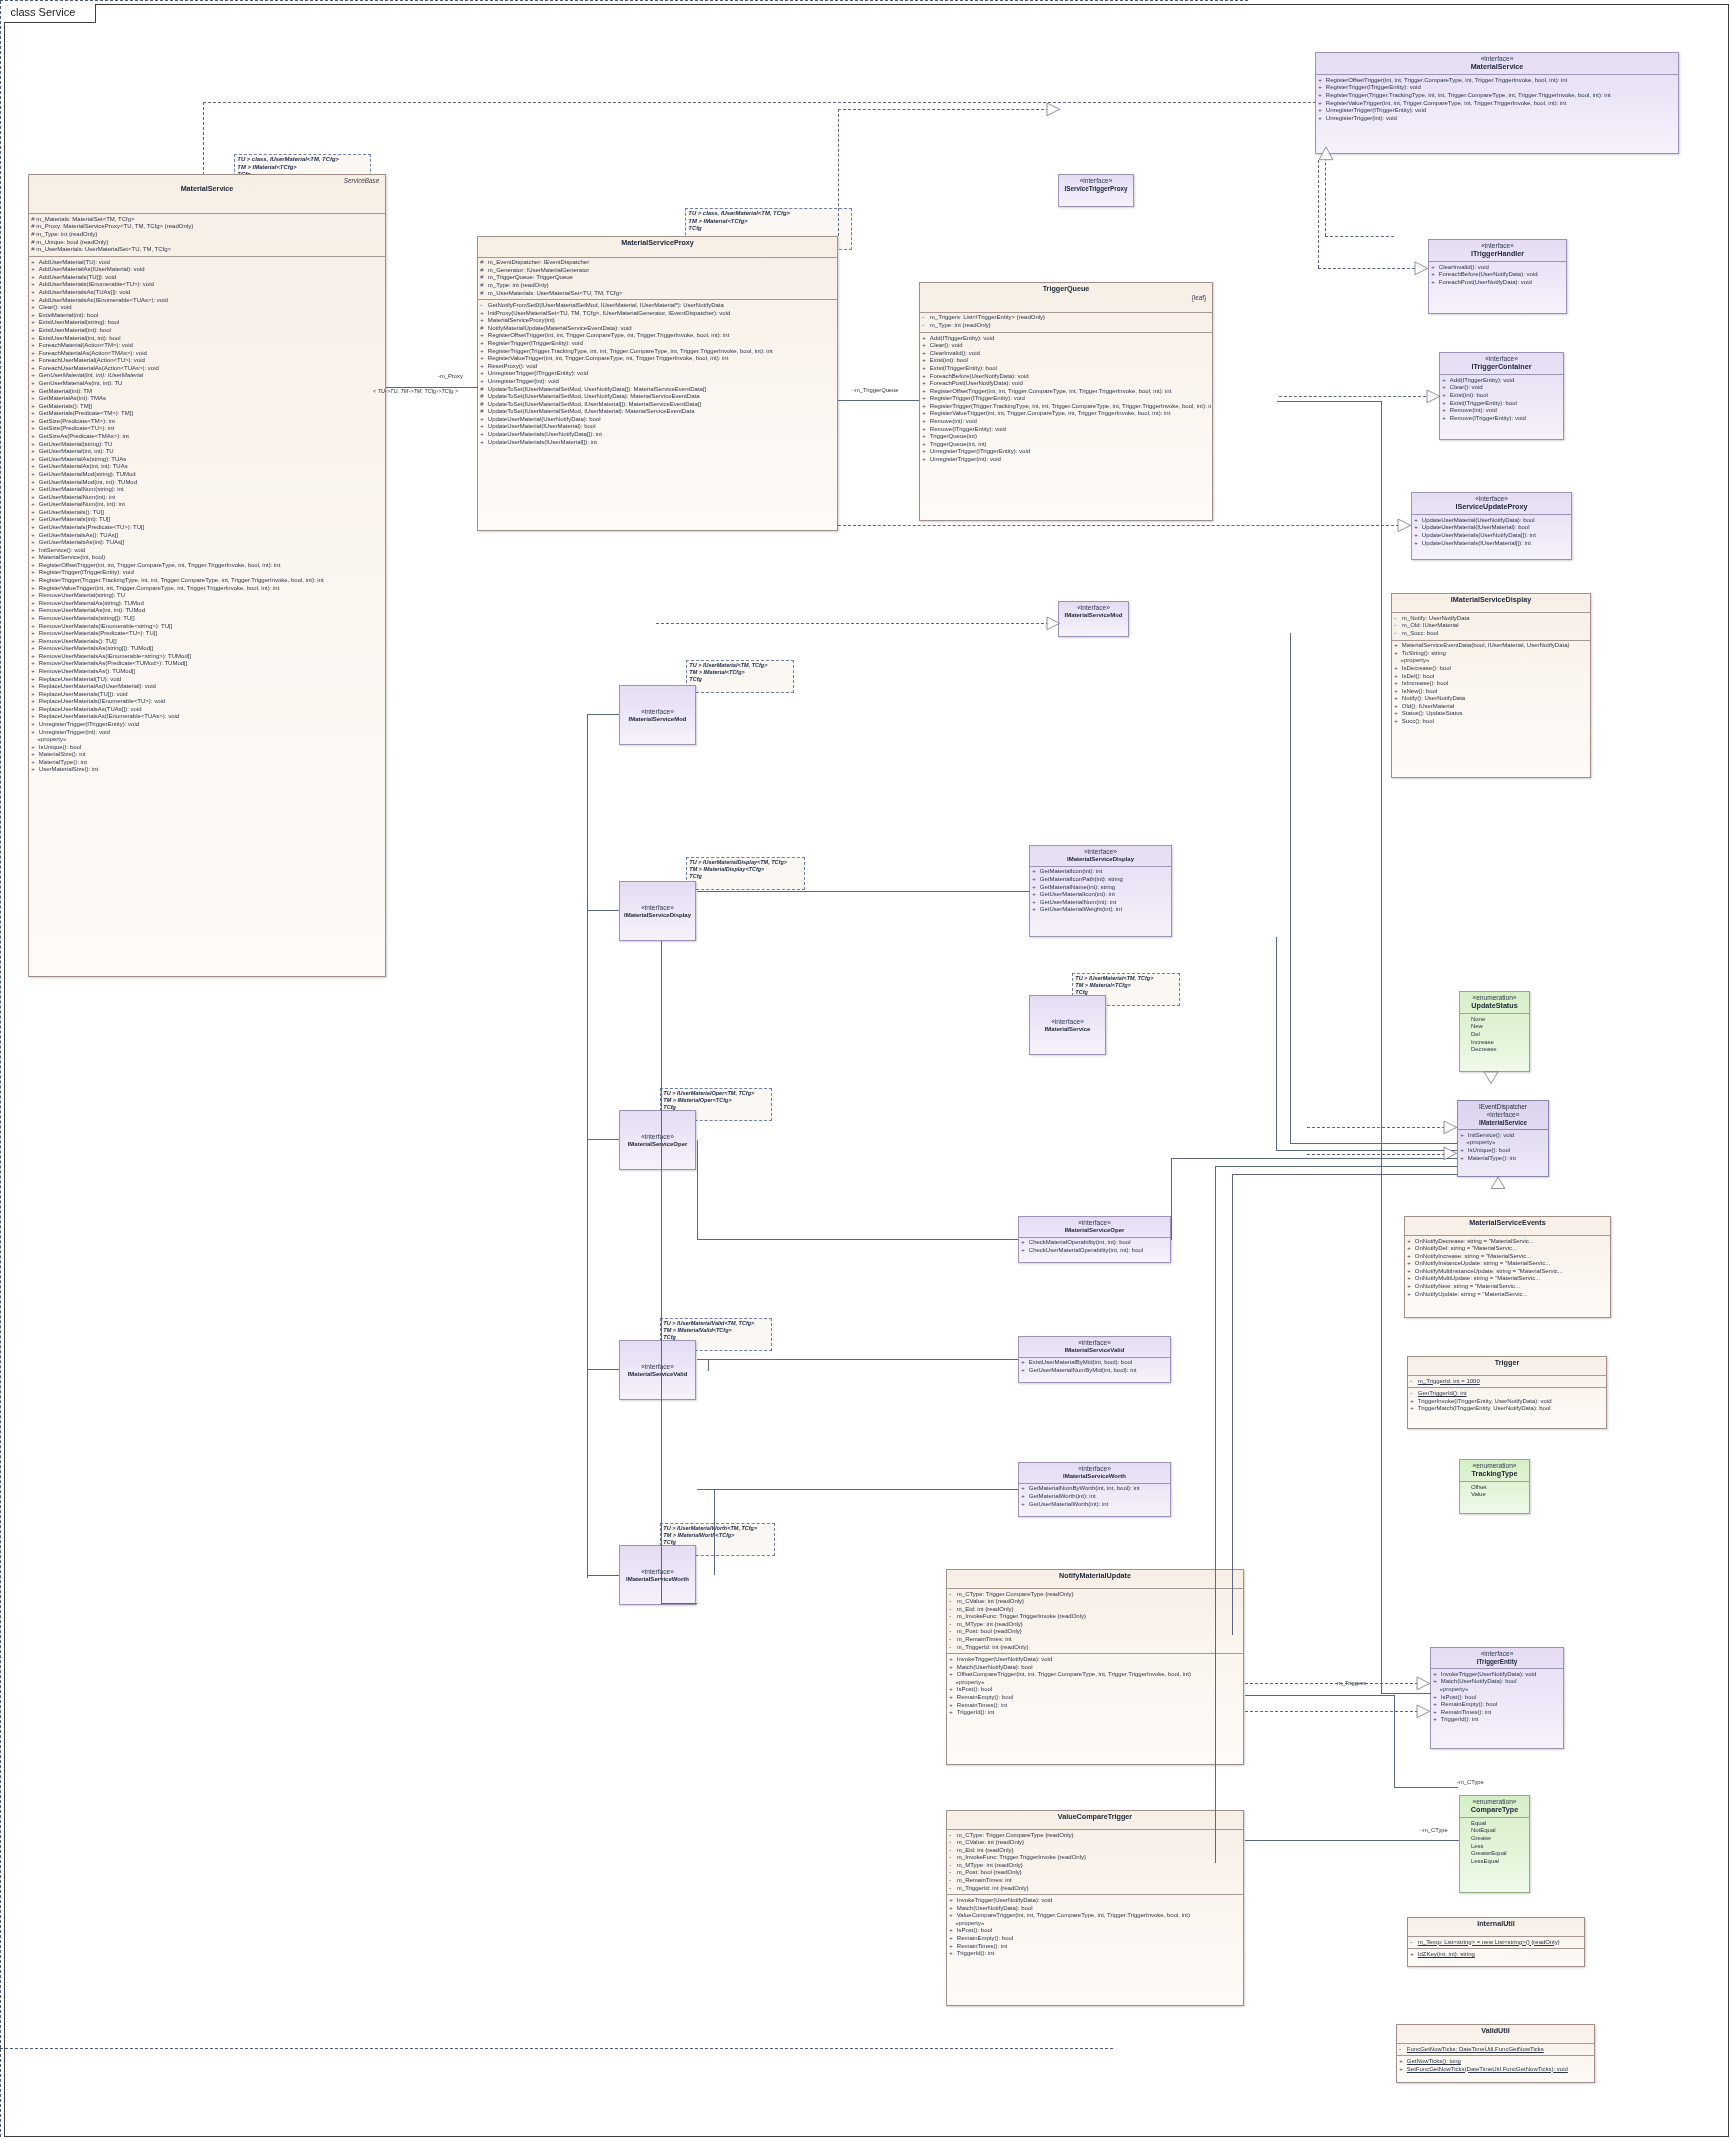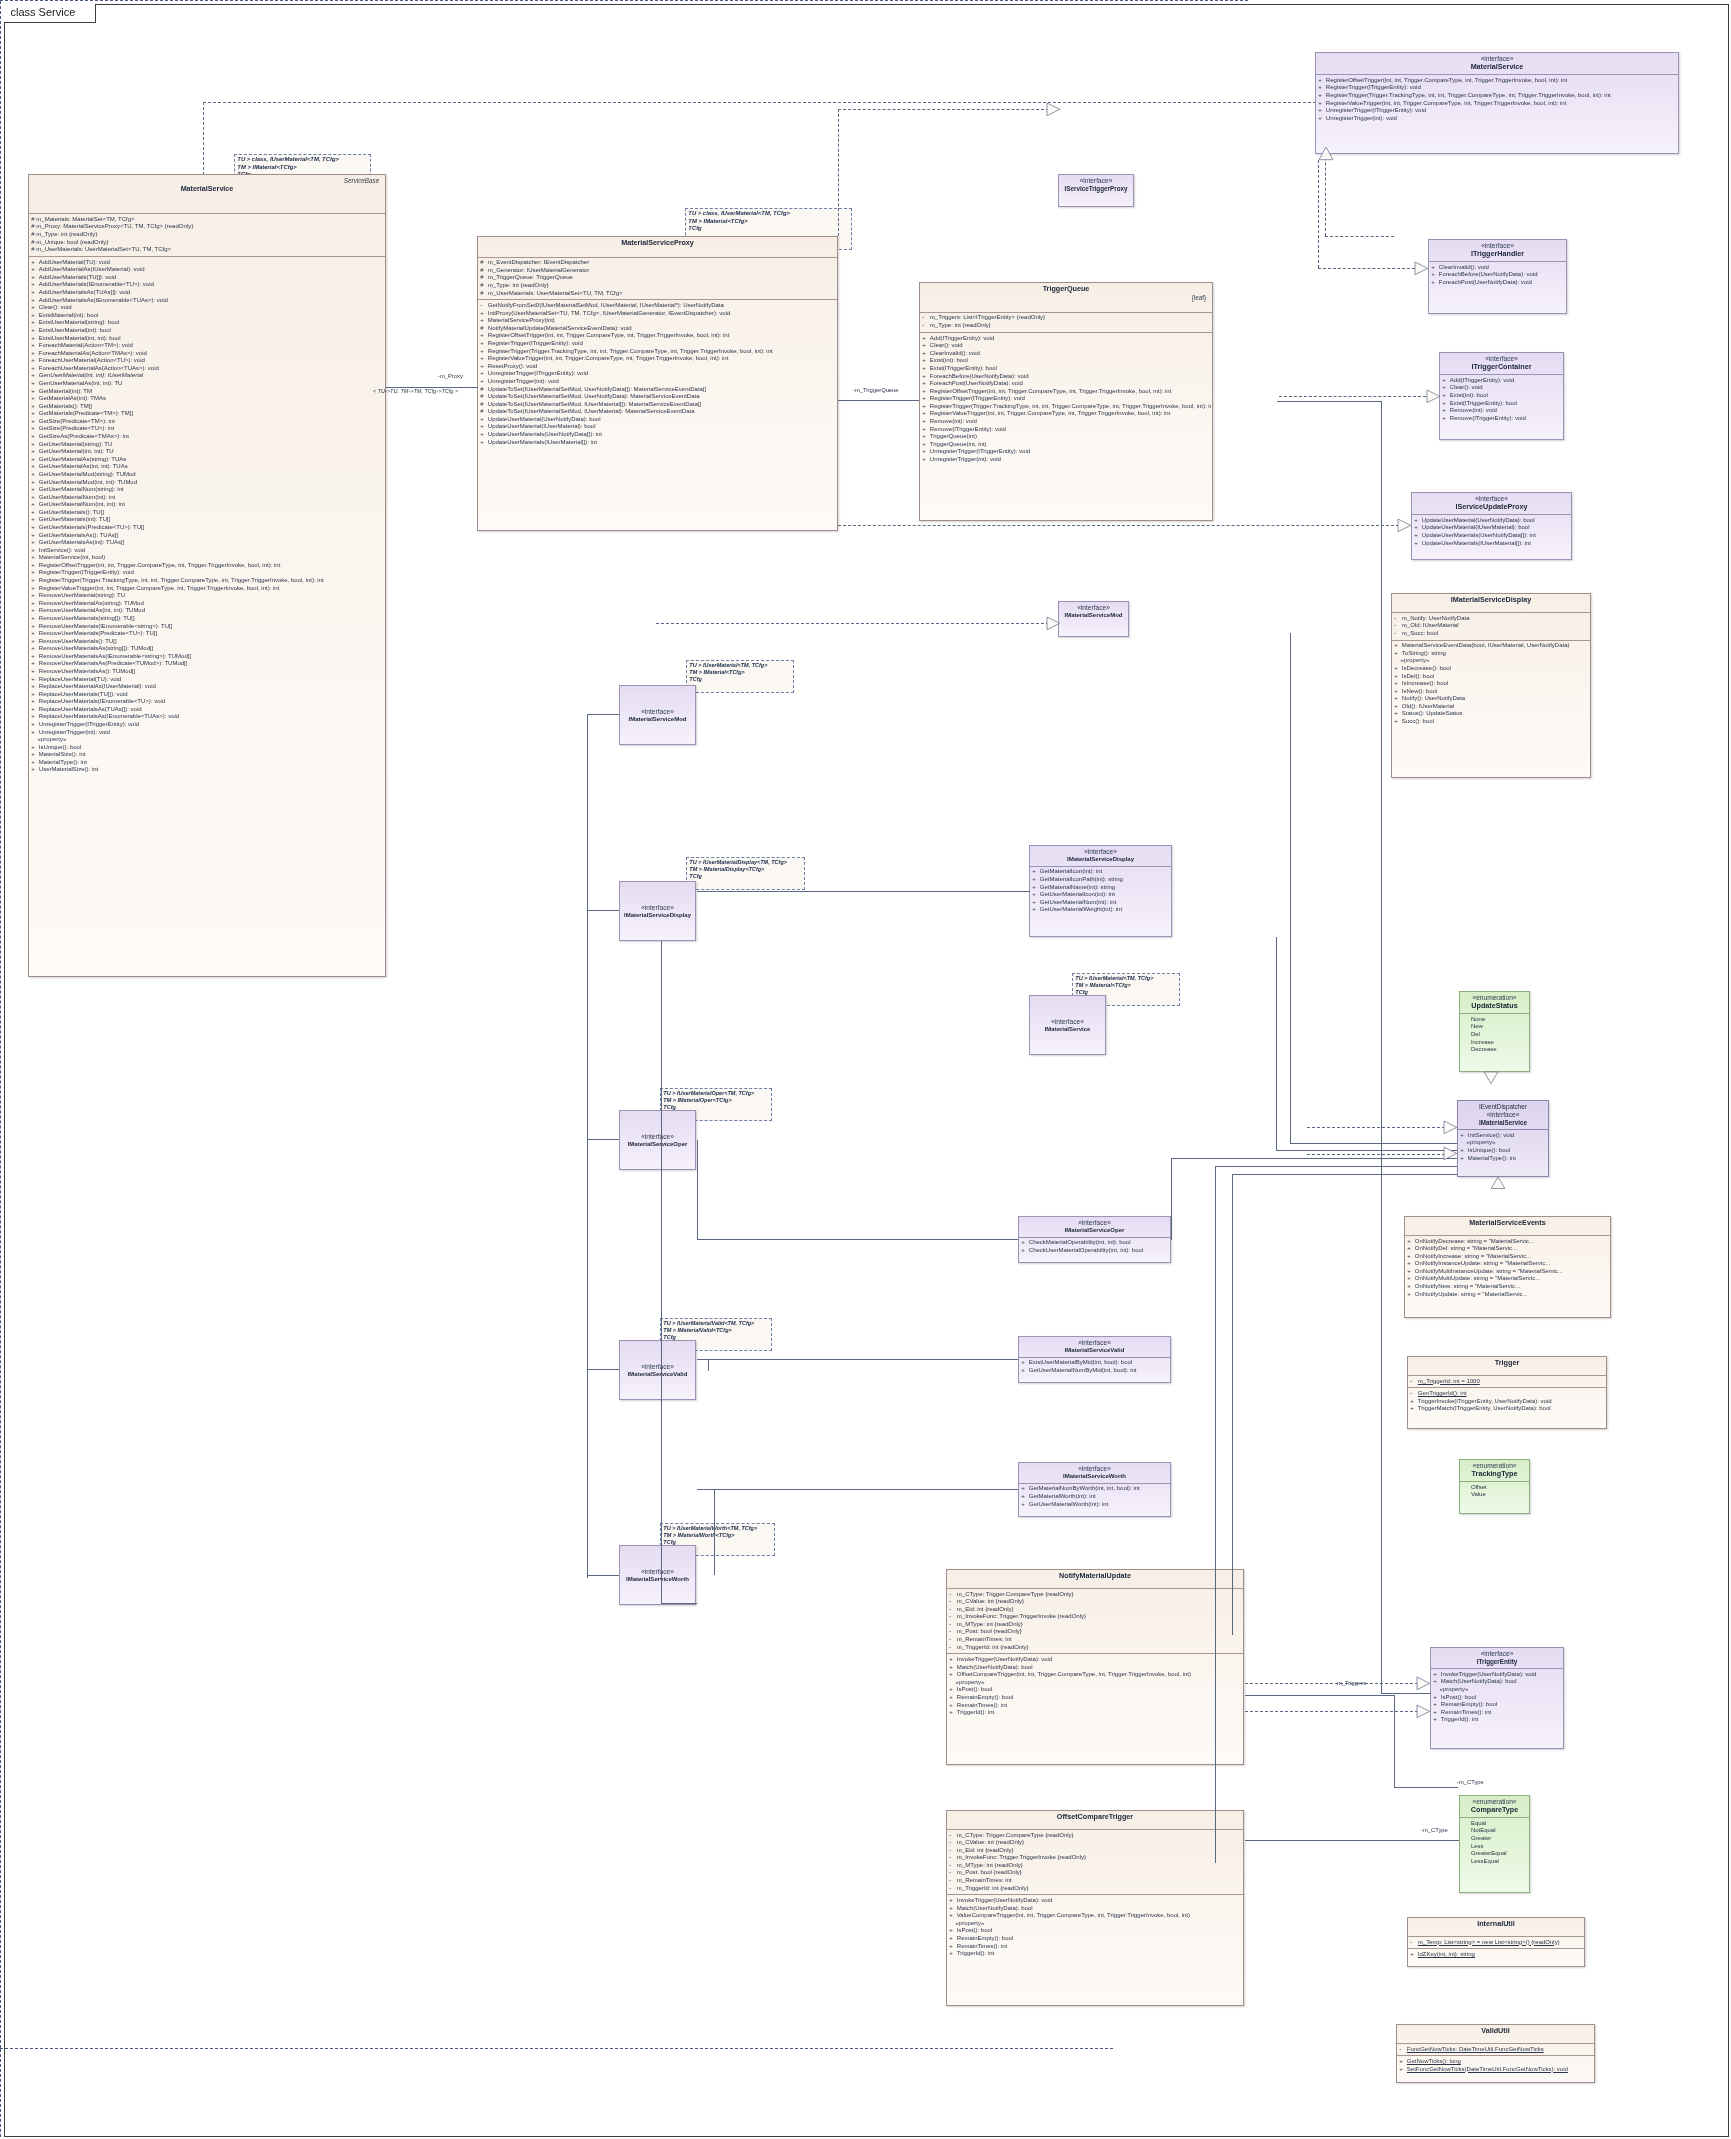--- a/index.html
+++ b/index.html
@@ -589,21 +589,21 @@
         <span class="row stereo-line">«property»</span>
         <span class="row"><span class="vis">+</span><span class="t">IsPost(): bool</span></span>
         <span class="row"><span class="vis">+</span><span class="t">RemainEmpty(): bool</span></span>
         <span class="row"><span class="vis">+</span><span class="t">RemainTimes(): int</span></span>
         <span class="row"><span class="vis">+</span><span class="t">TriggerId(): int</span></span>
       </div>
   </div>
 
   <div class="node cls" style="left:946px;top:1810px;width:298px;height:196px;">
     <div class="hdr" style="height:12.7px;">
-      <span class="nm plain">OffsetCompareTrigger</span>
+      <span class="nm plain">ValueCompareTrigger</span>
     </div>
     <div class="sep"></div>
     <div class="compart" id="vct-attrs">
         <span class="row"><span class="vis">-</span><span class="t">m_CType: Trigger.CompareType {readOnly}</span></span>
         <span class="row"><span class="vis">-</span><span class="t">m_CValue: int {readOnly}</span></span>
         <span class="row"><span class="vis">-</span><span class="t">m_Eid: int {readOnly}</span></span>
         <span class="row"><span class="vis">-</span><span class="t">m_InvokeFunc: Trigger.TriggerInvoke {readOnly}</span></span>
         <span class="row"><span class="vis">-</span><span class="t">m_MType: int {readOnly}</span></span>
         <span class="row"><span class="vis">-</span><span class="t">m_Post: bool {readOnly}</span></span>
         <span class="row"><span class="vis">-</span><span class="t">m_RemainTimes: int</span></span>

